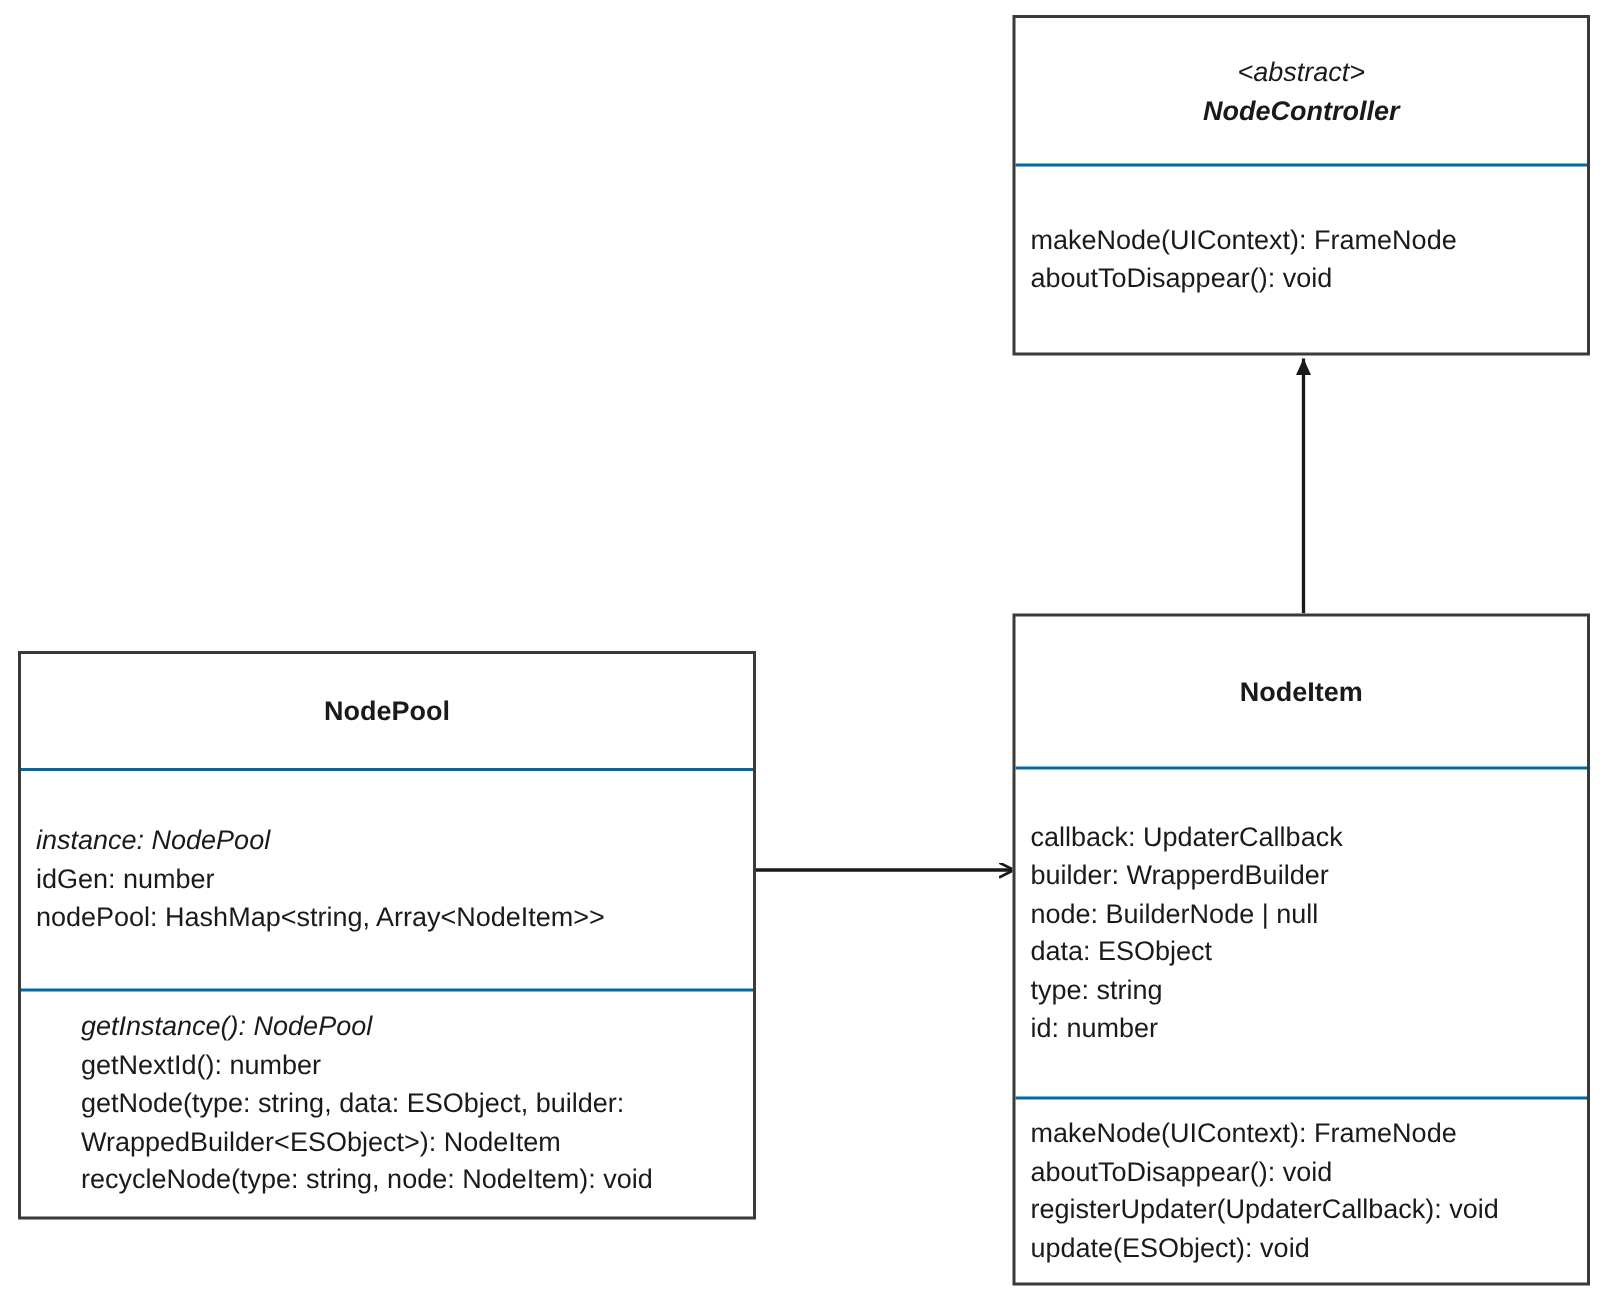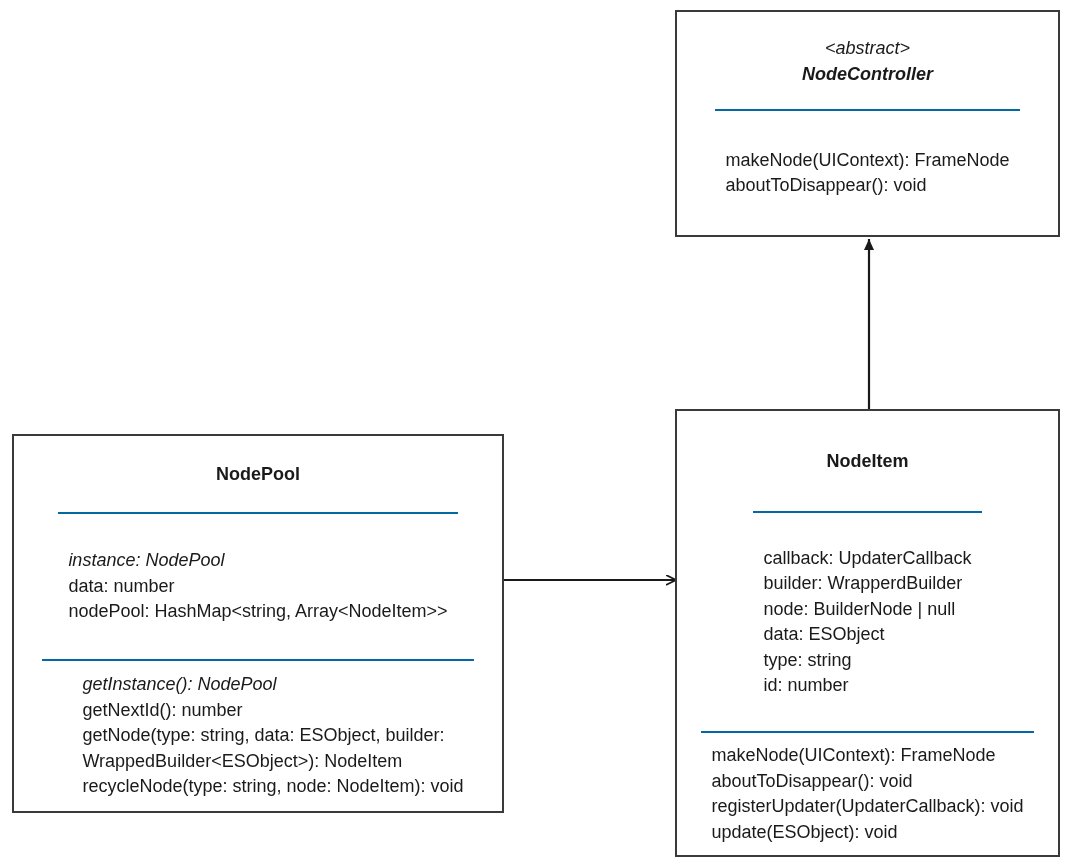--- a/index.html
+++ b/index.html
@@ -22,21 +22,20 @@
   }
 
   
   .uml-class {
     position: absolute;
     box-sizing: border-box;
     background: #ffffff;
     border: 2px solid #3a3a3a;
     display: flex;
     flex-direction: column;
-    align-items: center;
   }
 
   .uml-compartment {
     box-sizing: border-box;
     padding: 10px 10px 10px 10px;
     display: flex;
     flex-direction: column;
     justify-content: center;
   }
 
@@ -148,21 +147,21 @@
       <div class="uml-member">aboutToDisappear(): void</div>
     </div>
   </div>
 
   <div class="uml-class" id="class-nodepool">
     <div class="uml-compartment uml-header comp-header">
       <div class="uml-title">NodePool</div>
     </div>
     <div class="uml-compartment comp-attributes">
       <div class="uml-member italic">instance: NodePool</div>
-      <div class="uml-member">data: number</div>
+      <div class="uml-member">idGen: number</div>
       <div class="uml-member">nodePool: HashMap&lt;string, Array&lt;NodeItem&gt;&gt;</div>
     </div>
     <div class="uml-compartment comp-methods">
       <div class="uml-member italic">getInstance(): NodePool</div>
       <div class="uml-member">getNextId(): number</div>
       <div class="uml-member">getNode(type: string, data: ESObject, builder:
 WrappedBuilder&lt;ESObject&gt;): NodeItem</div>
       <div class="uml-member">recycleNode(type: string, node: NodeItem): void</div>
     </div>
   </div>

